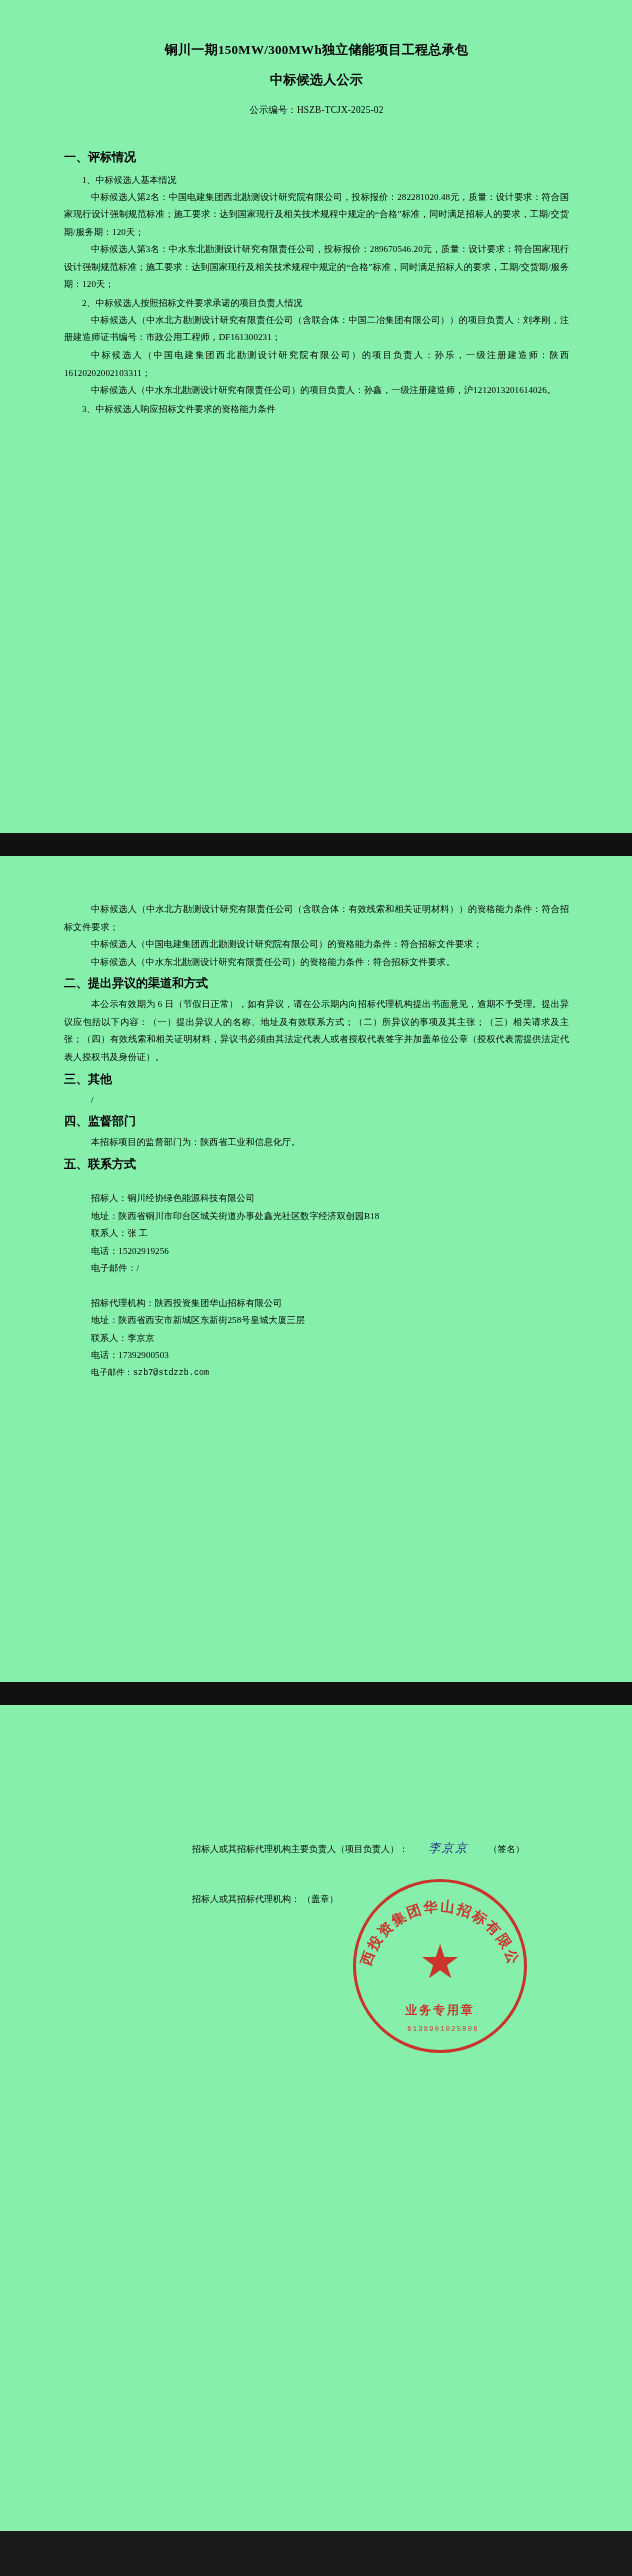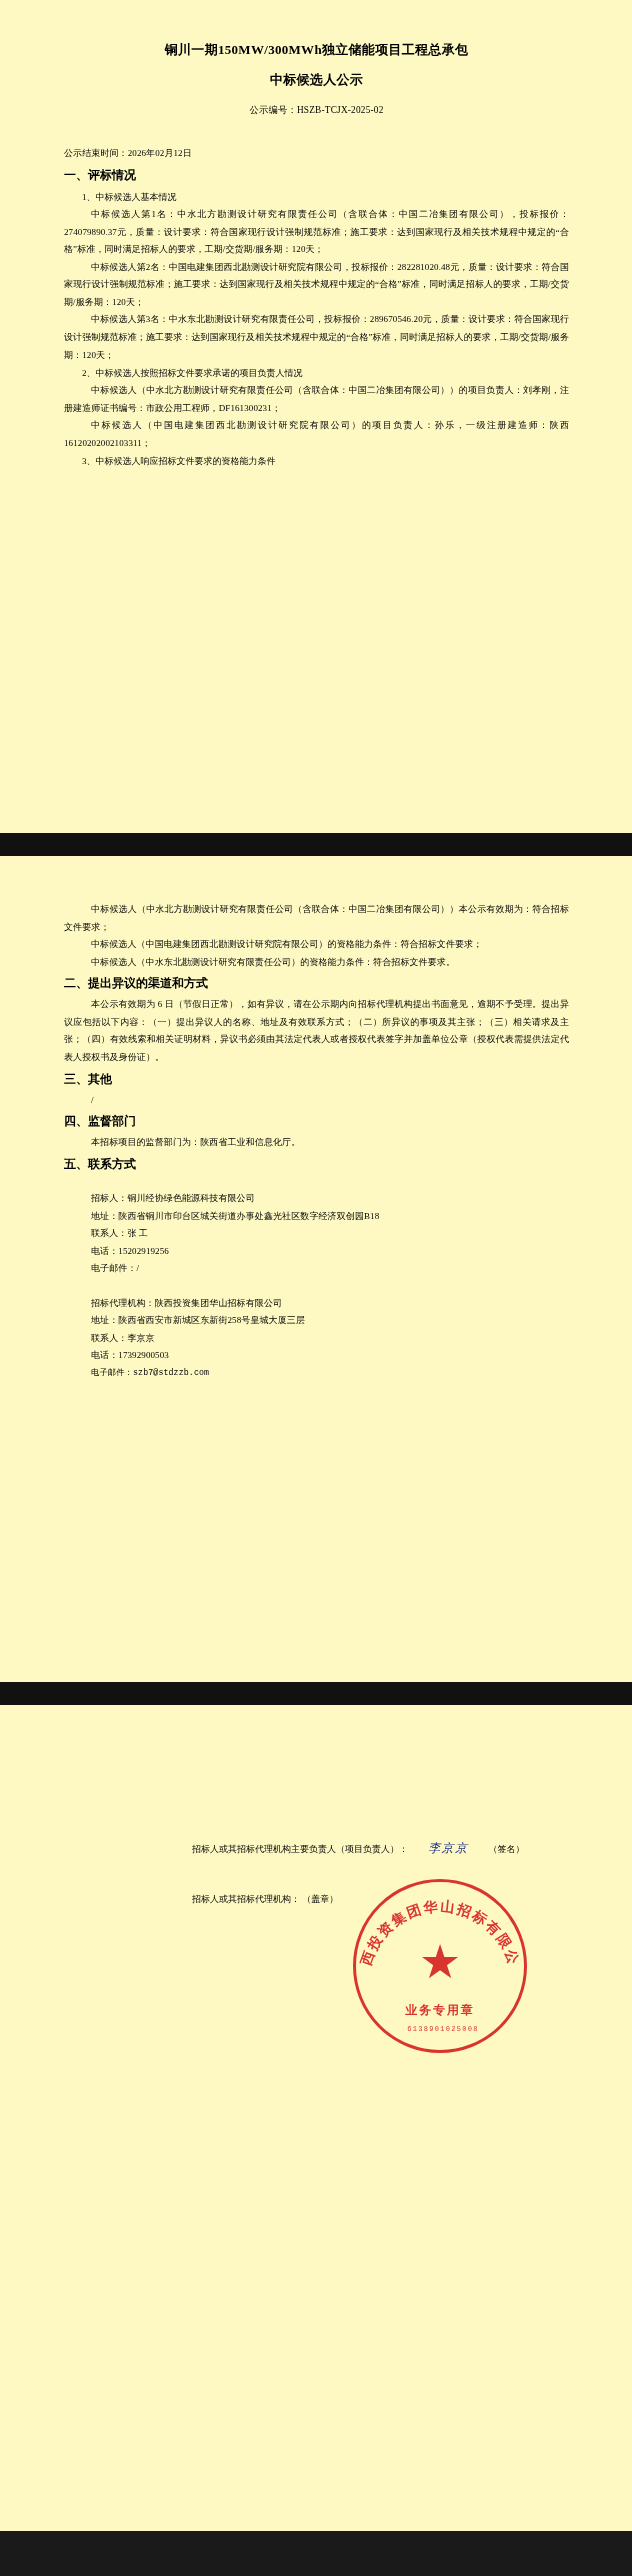--- a/index.html
+++ b/index.html
@@ -6,21 +6,21 @@
     margin: 0;
     padding: 0;
     background: #1a1a1a;
   }
   body {
     width: 633px;
     font-family: "Liberation Serif", "DejaVu Serif", serif;
   }
   .page {
     width: 633px;
-    background: #fef9c3;
+    background: #86efac;
     box-sizing: border-box;
     position: relative;
   }
   .page-1 { padding: 38px 64px 26px 64px; min-height: 833px; }
   .gap { height: 23px; background: #111111; }
   .page-2 { padding: 45px 64px 26px 64px; min-height: 826px; }
   .page-3 { padding: 51px 64px 26px 64px; min-height: 826px; }
 
   .doc-title {
     text-align: center;
@@ -175,45 +175,44 @@
 <body>
 
 <div class="page page-1">
 
   <div class="doc-title">铜川一期150MW/300MWh独立储能项目工程总承包</div>
   <div class="doc-subtitle">中标候选人公示</div>
   <div class="doc-code">公示编号：HSZB-TCJX-2025-02</div>
 
   <div class="spacer-lg"></div>
 
-  <div class="line">公示结束时间：2026年02月12日</div>
 
   <div class="sect-head">一、评标情况</div>
 
 
   <div class="sub-head">1、中标候选人基本情况</div>
 
-  <div class="para">中标候选人第1名：中水北方勘测设计研究有限责任公司（含联合体：中国二冶集团有限公司），投标报价：274079890.37元，质量：设计要求：符合国家现行设计强制规范标准；施工要求：达到国家现行及相关技术规程中规定的“合格”标准，同时满足招标人的要求，工期/交货期/服务期：120天；</div>
   <div class="para">中标候选人第2名：中国电建集团西北勘测设计研究院有限公司，投标报价：282281020.48元，质量：设计要求：符合国家现行设计强制规范标准；施工要求：达到国家现行及相关技术规程中规定的“合格”标准，同时满足招标人的要求，工期/交货期/服务期：120天；</div>
   <div class="para">中标候选人第3名：中水东北勘测设计研究有限责任公司，投标报价：289670546.20元，质量：设计要求：符合国家现行设计强制规范标准；施工要求：达到国家现行及相关技术规程中规定的“合格”标准，同时满足招标人的要求，工期/交货期/服务期：120天；</div>
 
   <div class="sub-head">2、中标候选人按照招标文件要求承诺的项目负责人情况</div>
 
   <div class="para">中标候选人（中水北方勘测设计研究有限责任公司（含联合体：中国二冶集团有限公司））的项目负责人：刘孝刚，注册建造师证书编号：市政公用工程师，DF161300231；</div>
   <div class="para">中标候选人（中国电建集团西北勘测设计研究院有限公司）的项目负责人：孙乐，一级注册建造师：陕西16120202002103311；</div>
+  <div class="para">中标候选人（中水东北勘测设计研究有限责任公司）的项目负责人：孙鑫，一级注册建造师，沪1212013201614026。</div>
 
   <div class="sub-head">3、中标候选人响应招标文件要求的资格能力条件</div>
 
 </div>
 
 <div class="gap"></div>
 
 <div class="page page-2">
 
-  <div class="para">中标候选人（中水北方勘测设计研究有限责任公司（含联合体：中国二冶集团有限公司））本公示有效期为：符合招标文件要求；</div>
+  <div class="para">中标候选人（中水北方勘测设计研究有限责任公司（含联合体：有效线索和相关证明材料））的资格能力条件：符合招标文件要求；</div>
   <div class="para">中标候选人（中国电建集团西北勘测设计研究院有限公司）的资格能力条件：符合招标文件要求；</div>
   <div class="para">中标候选人（中水东北勘测设计研究有限责任公司）的资格能力条件：符合招标文件要求。</div>
 
   <div class="sect-head">二、提出异议的渠道和方式</div>
   <div class="para">本公示有效期为 6 日（节假日正常），如有异议，请在公示期内向招标代理机构提出书面意见，逾期不予受理。提出异议应包括以下内容：（一）提出异议人的名称、地址及有效联系方式；（二）所异议的事项及其主张；（三）相关请求及主张；（四）有效线索和相关证明材料，异议书必须由其法定代表人或者授权代表签字并加盖单位公章（授权代表需提供法定代表人授权书及身份证）。</div>
 
   <div class="sect-head">三、其他</div>
   <div class="para">/</div>
 
   <div class="sect-head">四、监督部门</div>

